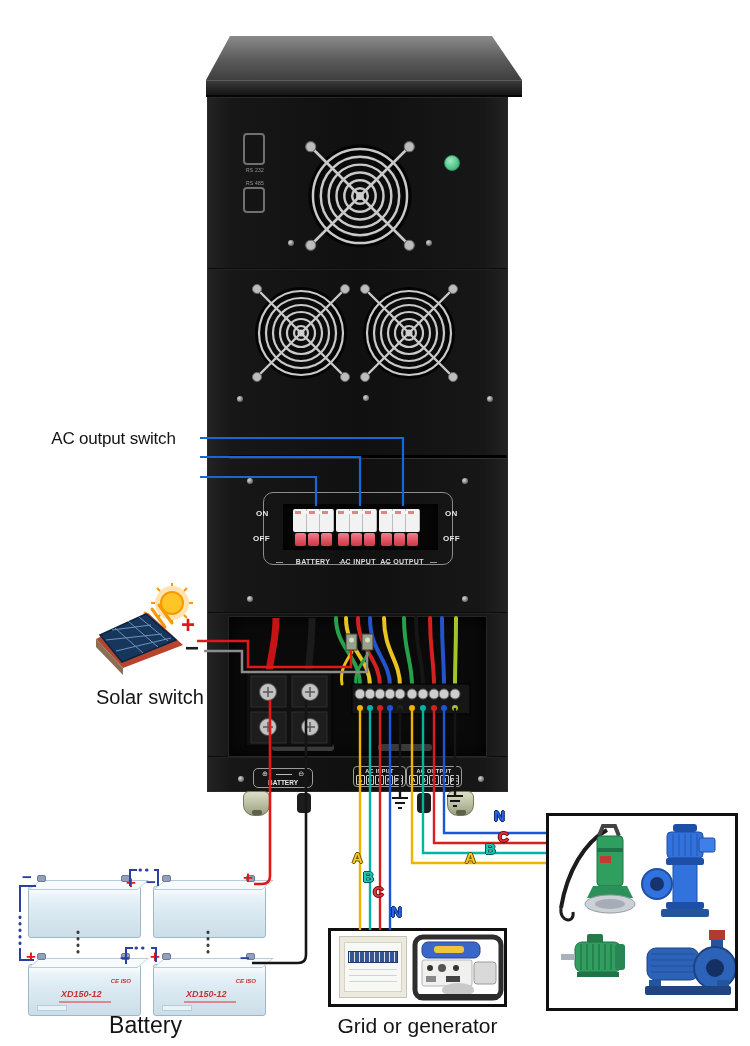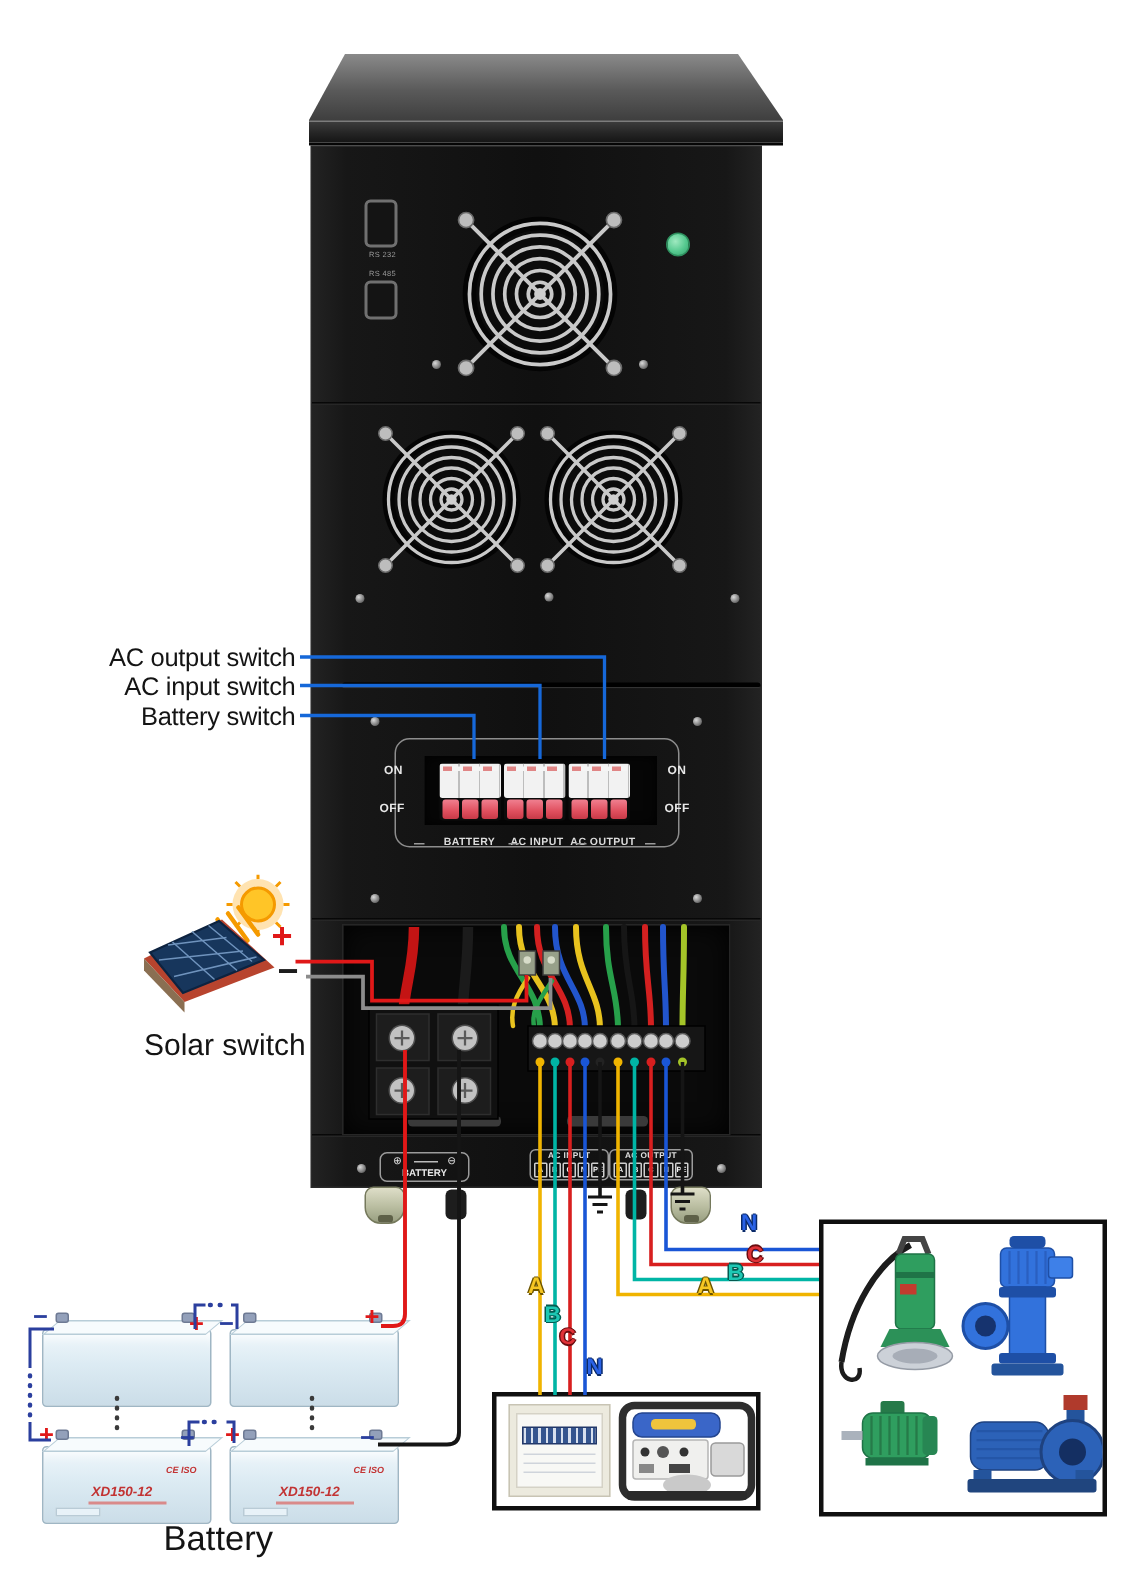--- a/index.html
+++ b/index.html
@@ -61,21 +61,21 @@
     color:#f0f0f0; text-align:center; line-height:8px; height:10px; }
   #plate-in { left:353px; width:53px; }
   #plate-out { left:406px; width:56px; }
 
   .caster { top:791px; width:27px; height:25px; border:1px solid #75795c; border-radius:6px 6px 11px 11px;
     background:linear-gradient(180deg,#dedec8,#b9bda0 55%,#989e80); }
   .caster::after { content:''; position:absolute; left:8px; top:18px; width:10px; height:5px; background:#5e6148; border-radius:2px; }
   .caster-stub { top:793px; width:14px; height:20px; background:#1d1d1d; border-radius:4px; }
 
   
-  .swlabel { left:30px; width:167px; text-align:right; font-size:17px; color:#141414; letter-spacing:-.2px; }
+  .swlabel { left:30px; width:167px; text-align:center; font-size:17px; color:#141414; letter-spacing:-.2px; }
 
   
   #solar-caption { left:96px; top:686px; font-size:20px; color:#141414; }
   #solar-plus  { left:181px; top:611px; font-size:24px; font-weight:bold; color:#e01818; }
   #solar-minus { left:185px; top:634px; font-size:24px; font-weight:bold; color:#1c1c1c; }
 
   
   .batt { width:113px; height:52px; border:1px solid #9fb6c4; border-radius:3px;
     background:linear-gradient(180deg,#f0f7fb 0%,#dcebf3 45%,#cbdde8 100%);
     box-shadow:inset 0 10px 8px -6px #fff; }
@@ -251,22 +251,20 @@
       <span>PE</span>
     </div>
   </div>
 
   <div class="abs caster" style="left:243px"></div>
   <div class="abs caster-stub" style="left:297px"></div>
   <div class="abs caster-stub" style="left:417px"></div>
   <div class="abs caster" style="left:447px"></div>
 
   <div class="abs swlabel" style="top:429px">AC output switch</div>
-  <div class="abs swlabel" style="top:448px">AC input switch</div>
-  <div class="abs swlabel" style="top:468px">Battery switch</div>
 
   <svg class="abs" style="left:88px;top:583px" width="190" height="95" viewBox="0 0 190 95">
     <circle cx="84" cy="20" r="17" fill="#ffb020" opacity=".35"></circle>
     <circle cx="84" cy="20" r="11" fill="#ffc527" stroke="#f59a00" stroke-width="2"></circle>
     <g stroke="#f59a00" stroke-width="2">
         <path d="M84 3v-3M84 37v3M67 20h-4M101 20h4M72 8l-3-3M96 8l3-3M72 32l-3 3M96 32l3 3"></path>
       </g>
     <g stroke="#f59a00" stroke-width="3" stroke-linecap="round">
       <path d="M57 30L70 48"></path>
         <path d="M64 26L77 44"></path>
@@ -333,20 +331,21 @@
     <rect x="62" y="30" width="22" height="22" rx="3" fill="#d9d9d9" stroke="#9a9a9a"></rect>
     <rect x="10" y="28" width="50" height="26" rx="2" fill="#f0f0ee" stroke="#b5b5b5"></rect>
     <circle cx="18" cy="36" r="3" fill="#333"></circle>
       <circle cx="30" cy="36" r="4" fill="#555"></circle>
       <circle cx="44" cy="36" r="3" fill="#333"></circle>
     <rect x="14" y="44" width="10" height="6" fill="#888"></rect>
       <rect x="34" y="44" width="14" height="6" fill="#444"></rect>
     <ellipse cx="46" cy="58" rx="16" ry="7" fill="#c9c9c9"></ellipse>
     <rect x="6" y="62" width="80" height="6" rx="2" fill="#2a2a2a"></rect>
   </svg>
+  <div class="abs caption" style="left:325px;width:185px;top:1014px">Grid or generator</div>
 
   <div class="abs bigbox" id="loadbox"></div>
   <svg class="abs" style="left:549px;top:816px" width="186" height="192" viewBox="0 0 186 192">
 
     <g>
       <path d="M58 14C36 26 18 55 12 92" stroke="#1c1c1c" stroke-width="4" fill="none"></path>
       <path d="M12 92C10 106 26 108 24 96" stroke="#1c1c1c" stroke-width="3" fill="none"></path>
       <polyline points="50,20 54,10 66,10 70,20" stroke="#444" stroke-width="4" fill="none"></polyline>
       <rect x="48" y="20" width="26" height="50" rx="4" fill="#2f9e5f" stroke="#1f7347"></rect>
       <rect x="48" y="32" width="26" height="4" fill="#1f7347"></rect>

